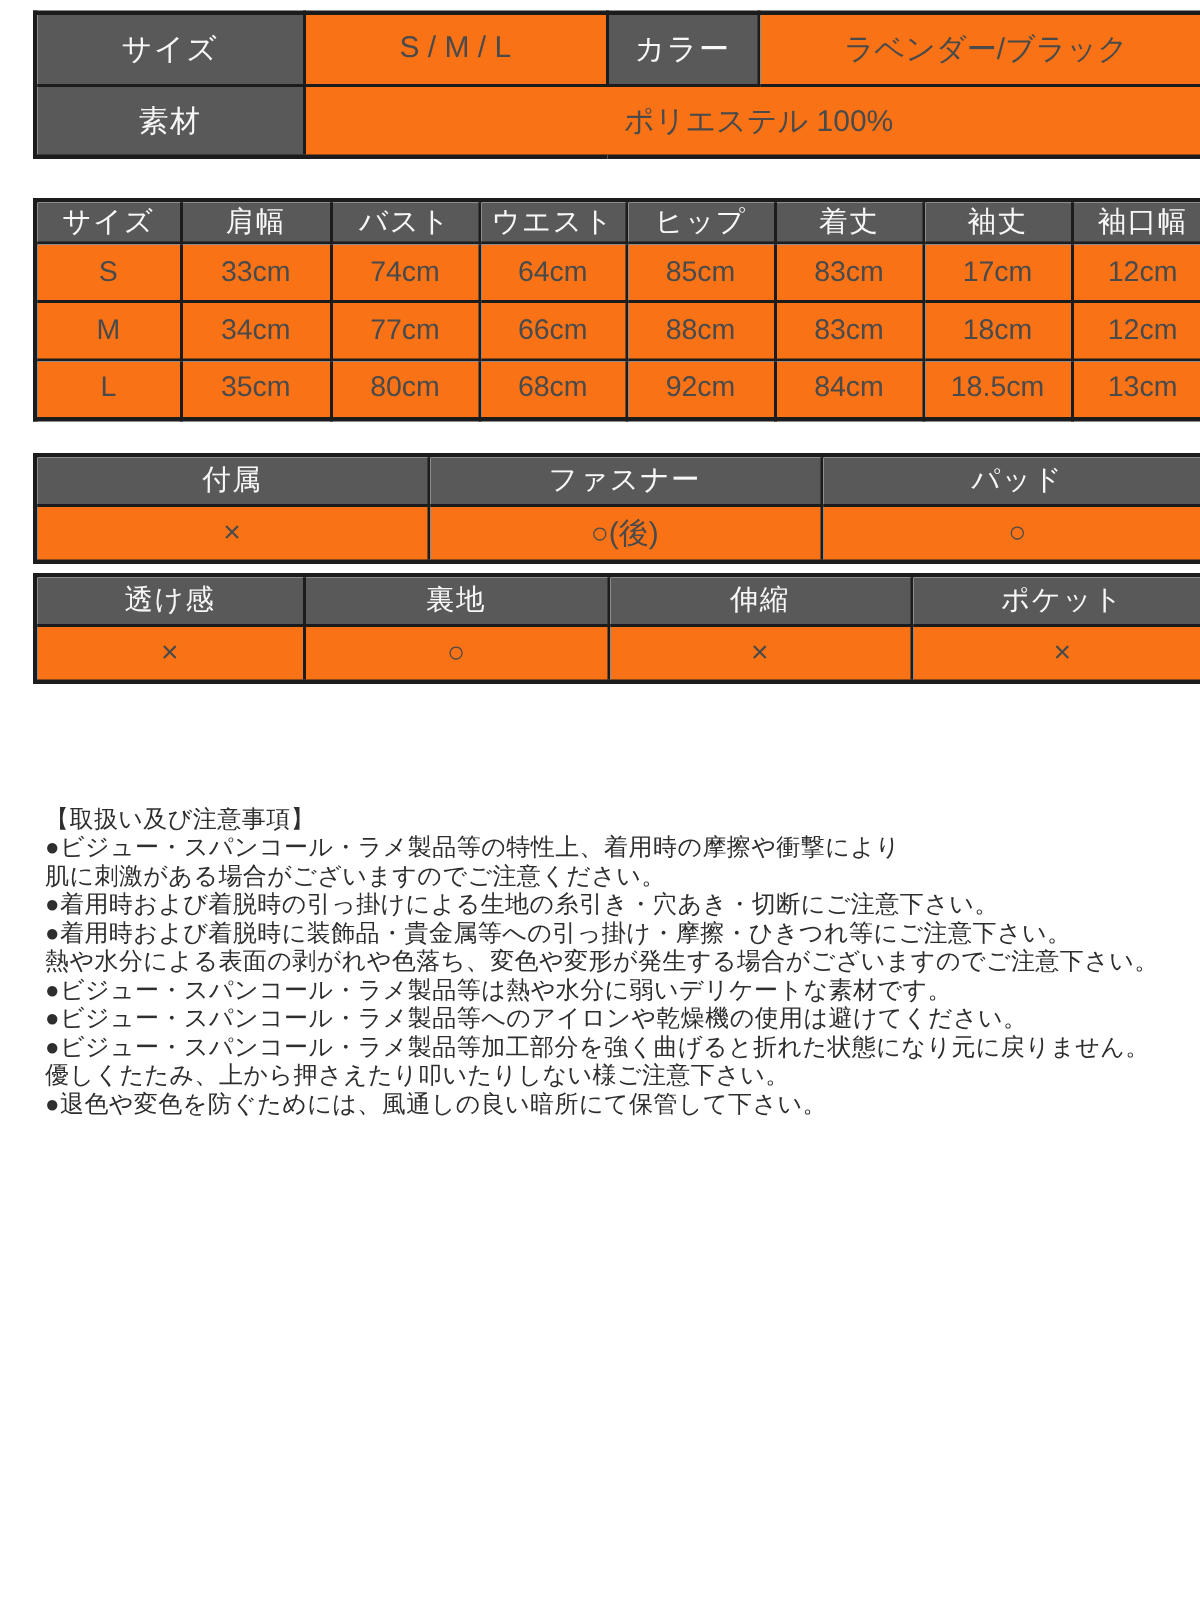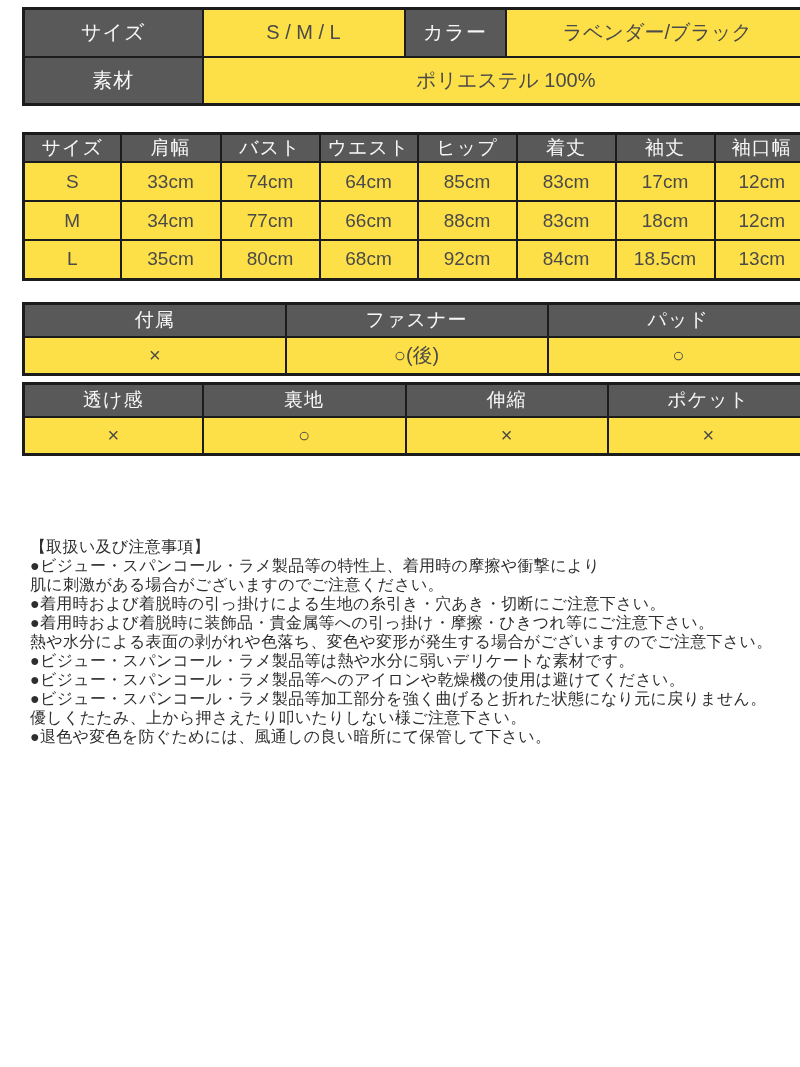--- a/index.html
+++ b/index.html
@@ -32,21 +32,21 @@
     overflow: hidden;
     white-space: nowrap;
   }
   table.spec th {
     background: #595959;
     color: #f7f7f7;
     font-weight: normal;
     letter-spacing: 1px;
   }
   table.spec td {
-    background: #fde047;
+    background: #f97316;
     color: #4a4a4a;
     margin-left: 32px;
   }
   .t1 { top: 7px;  font-size: 20px; }
   .t1 tr { height: 48px; }
   .t2 { top: 132px; font-size: 19px; }
   .t2 tr.head { height: 27px; }
   .t2 tr.data { height: 39px; }
   .t3 { top: 302px; font-size: 19px; }
   .t3 tr.head { height: 33px; }

